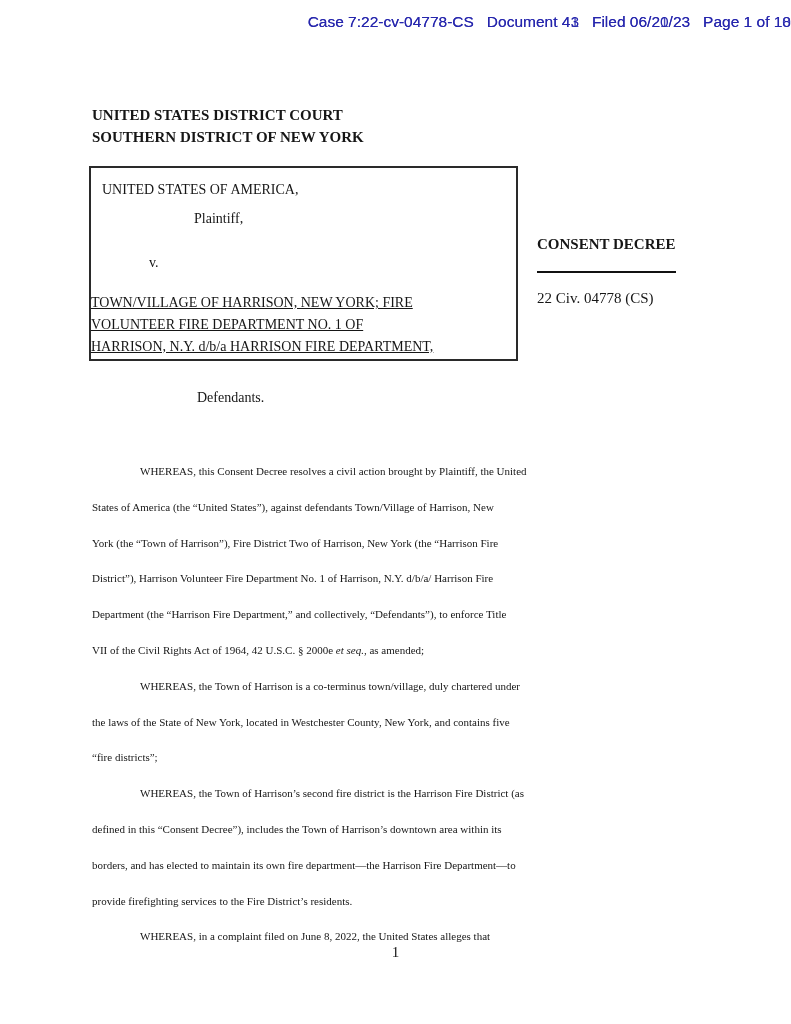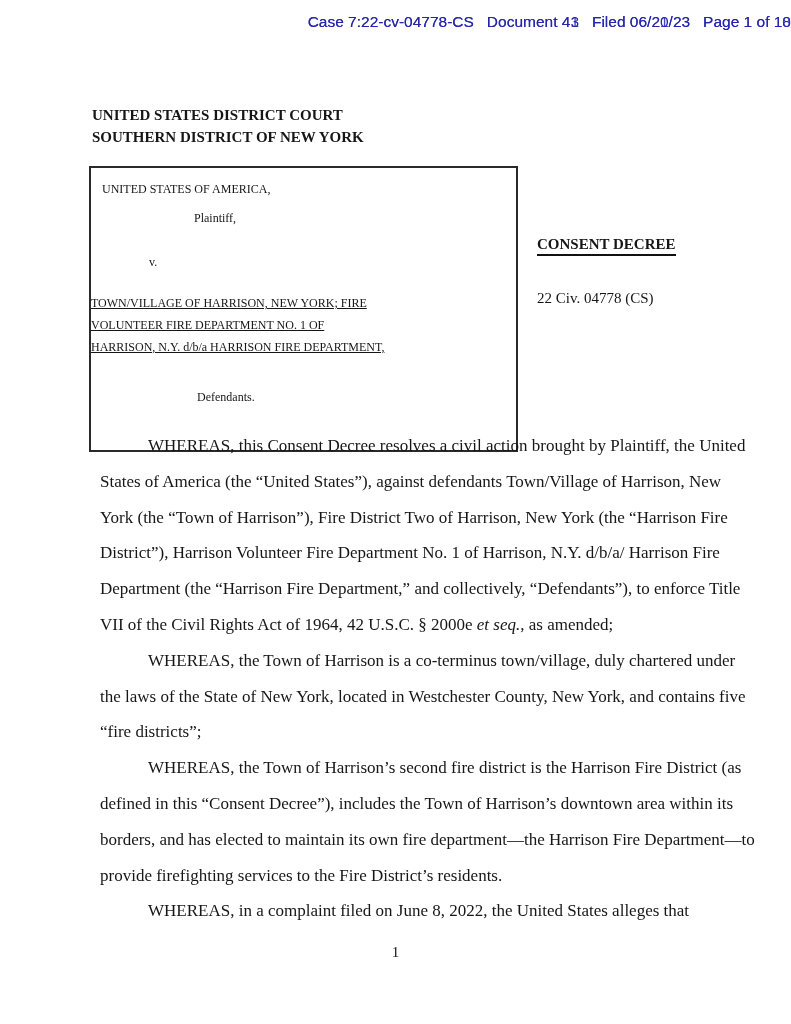--- a/index.html
+++ b/index.html
@@ -38,58 +38,57 @@
     line-height: 22px;
     white-space: nowrap;
   }
 
   
   .caption-box {
     position: absolute;
     left: 89px;
     top: 166px;
     width: 429px;
-    height: 286px;
+    height: 195px;
     border: 2px solid #2a2a2a;
-    font-size: 12px;
+    font-size: 14px;
   }
   .cap-plaintiff   { position: absolute; left: 11px;  top: 14px;  white-space: nowrap; }
   .cap-plf-label   { position: absolute; left: 103px; top: 43px;  white-space: nowrap; }
   .cap-versus      { position: absolute; left: 58px;  top: 87px;  white-space: nowrap; }
   .cap-defendants  { position: absolute; left: 0;  top: 124px; line-height: 22px; white-space: nowrap; text-decoration: underline; }
   .cap-def-label   { position: absolute; left: 106px; top: 222px; white-space: nowrap; }
 
   
   .consent-title {
     position: absolute;
     left: 537px;
     top: 236px;
     font-weight: 700;
     font-size: 15px;
     border-bottom: 2px solid #111;
-    padding-bottom: 1px;
+    padding-bottom: 18px;
     white-space: nowrap;
   }
   .case-number {
     position: absolute;
     left: 537px;
     top: 290px;
     font-size: 15px;
     white-space: nowrap;
   }
 
   
   .body-text {
     position: absolute;
     left: 92px;
-    top: 428px;
+    top: 454px;
     width: 640px;
-    font-size: 17px;
+    font-size: 11px;
     line-height: 35.8px;
-    margin-left: 8px;
   }
   .body-text .line { white-space: nowrap; }
   .body-text .indent { padding-left: 48px; }
   .ital { font-style: italic; }
 
   .page-number {
     position: absolute;
     left: 0; right: 0;
     top: 944px;
     text-align: center;

